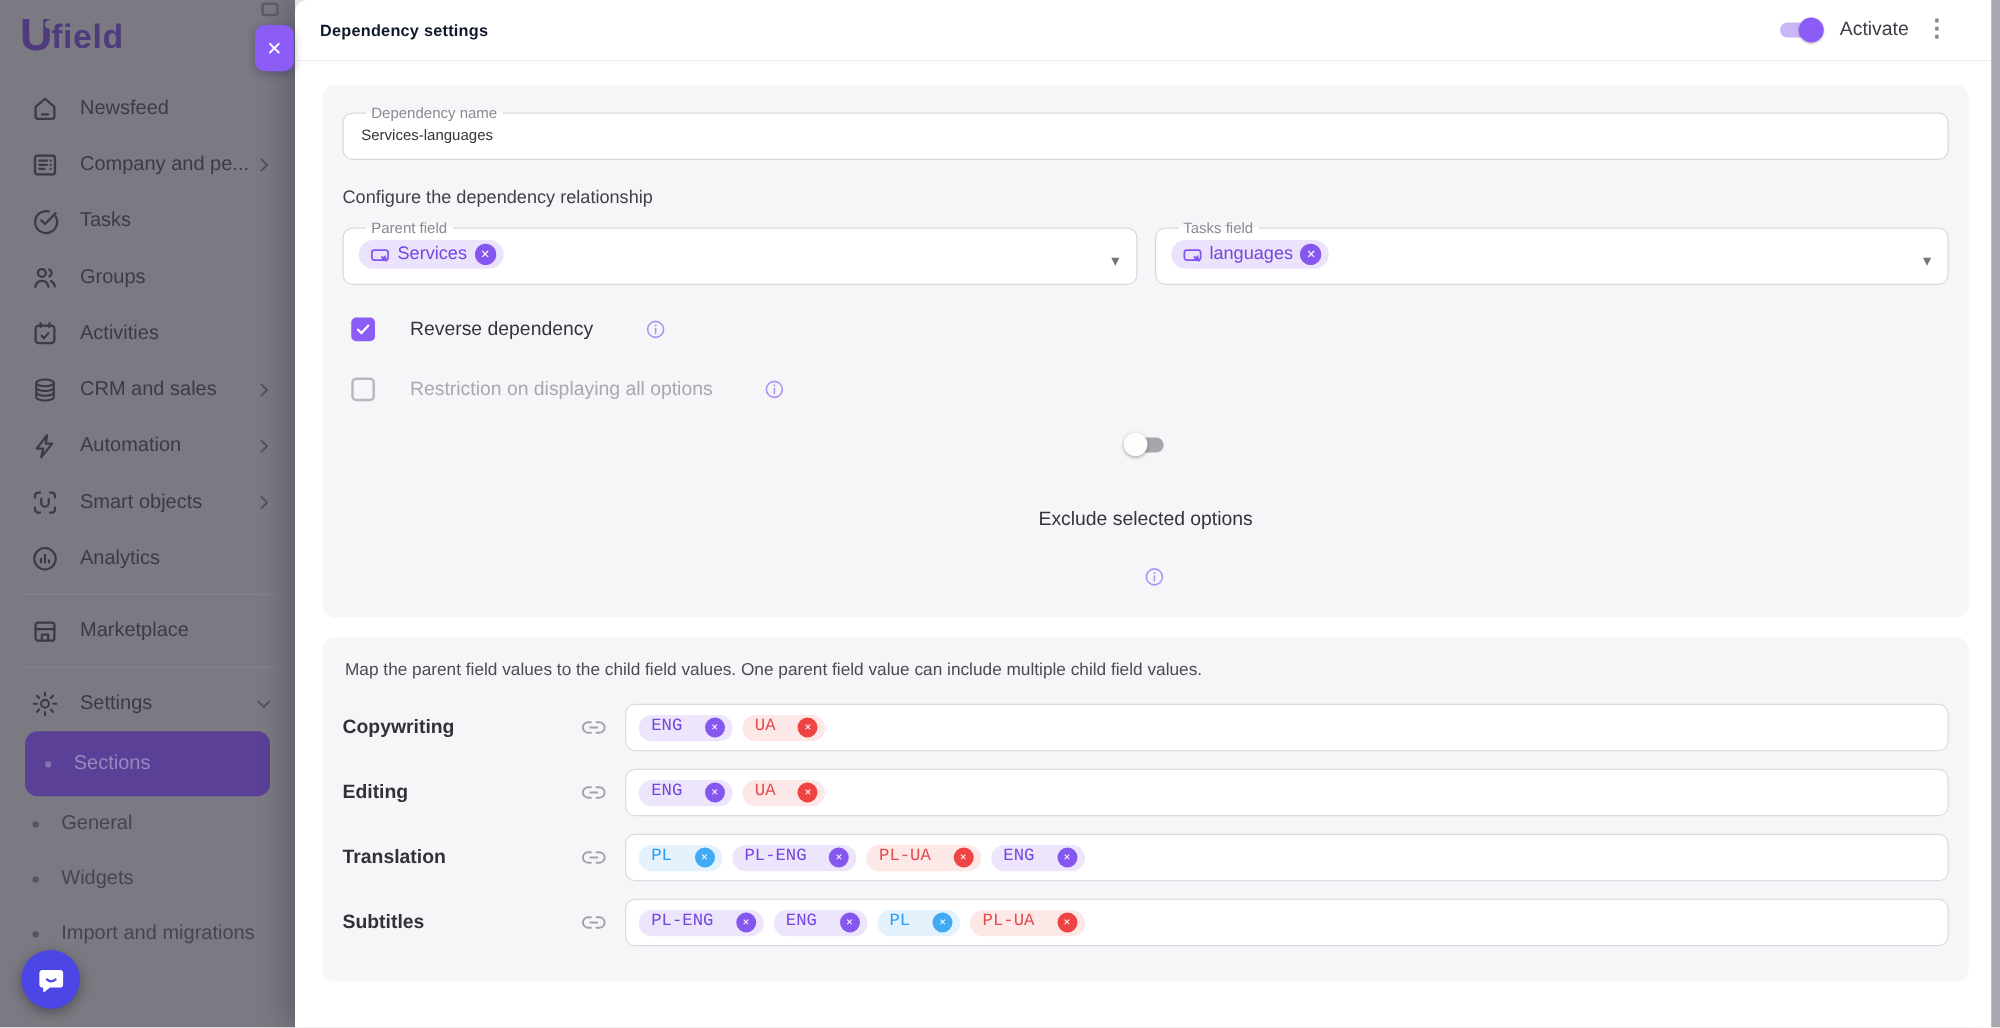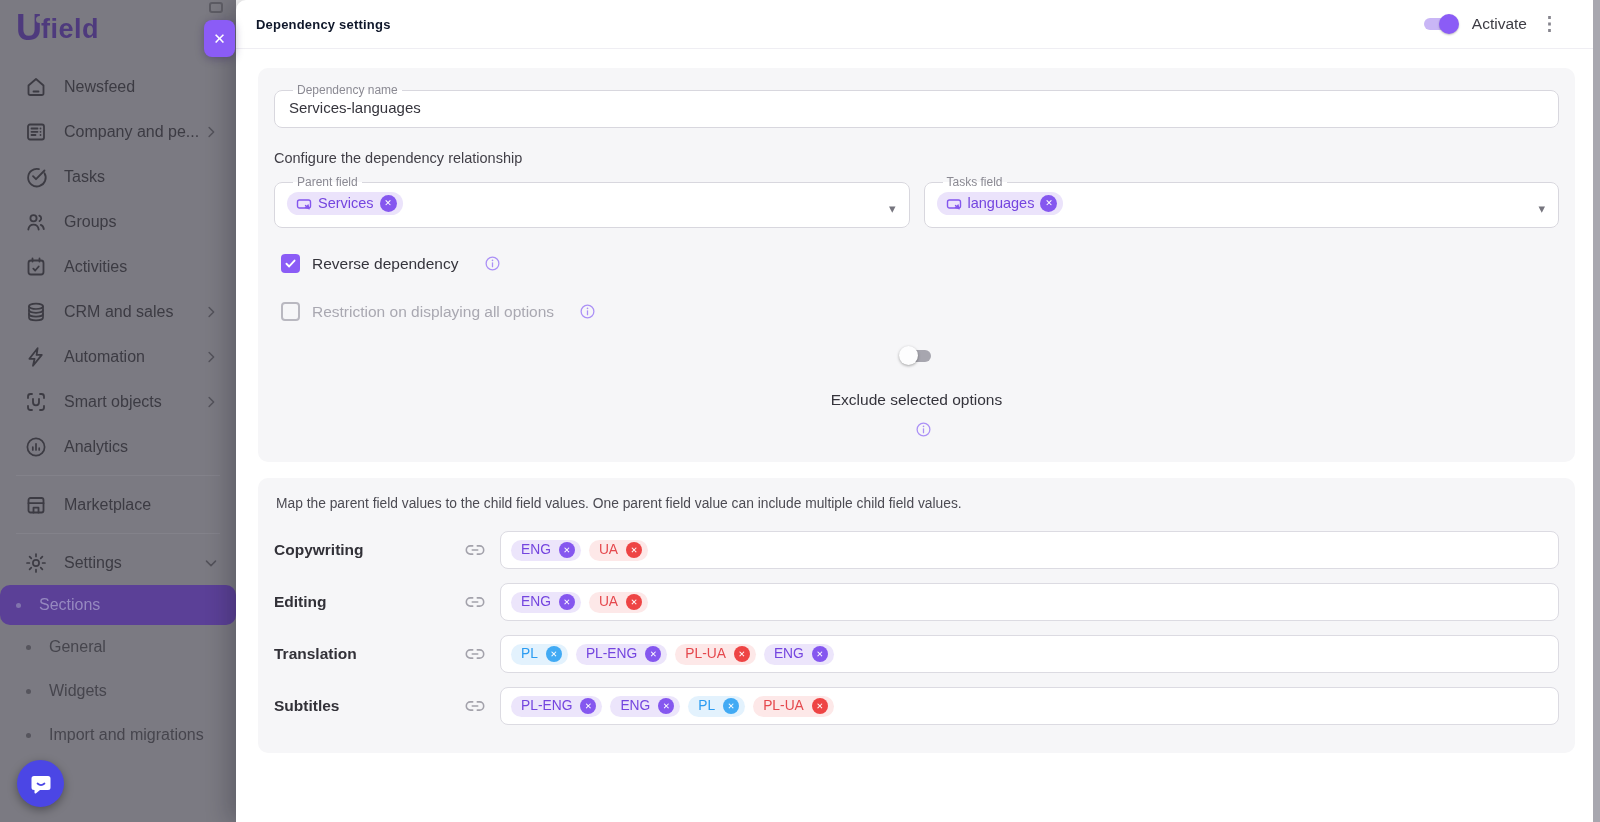--- a/index.html
+++ b/index.html
@@ -15,21 +15,21 @@
   .nav { margin-top:18px; }
   .nav-item { display:flex; align-items:center; height:45px; padding:0 16px 0 24px; color:#3c3b43; font-size:16px; cursor:pointer; }
   .nav-ico { width:24px; height:24px; margin-right:16px; flex:0 0 24px; color:#3c3b43; }
   .nav-ico svg { width:24px; height:24px; display:block; }
   .nav-label { flex:1; white-space:nowrap; overflow:hidden; }
   .nav-chev { width:18px; height:18px; color:#53525a; }
   .nav-chev svg { width:18px; height:18px; display:block; }
   .nav-divider { height:1px; background:#8a8991; margin:6px 16px; opacity:.55; }
   .sub-item { display:flex; align-items:center; height:44px; padding-left:26px; font-size:16px; color:#46454d; cursor:pointer; }
   .sub-bullet { width:5px; height:5px; border-radius:50%; background:#56555d; margin-right:18px; }
-  .sub-item.active { background:#5b4097; border-radius:10px; margin:0 0; padding-left:16px; color:#9689c0; height:40px; }
+  .sub-item.active { background:#5b4097; border-radius:10px; margin:0 20px; padding-left:16px; color:#9689c0; height:52px; }
   .sub-item.active .sub-bullet { background:#8174ad; }
 
   
   .notif-part { position:absolute; left:209px; top:2px; width:14px; height:11px; border:2px solid #5b5a62; border-radius:3px; background:transparent; z-index:5; }
 
   
   .close-btn { position:absolute; left:204px; top:20px; width:31px; height:37px; border-radius:8px; background:#8b5cf6;
     color:#fff; display:flex; align-items:center; justify-content:center; font-size:15px; z-index:40; cursor:pointer;
     box-shadow:0 2px 8px rgba(40,20,90,.35); }
 
@@ -49,36 +49,36 @@
   .switch .knob { position:absolute; right:0; top:1px; width:20px; height:20px; border-radius:50%; background:#8b5cf6; box-shadow:0 1px 2px rgba(0,0,0,.25); }
   .activate-lbl { font-size:15.5px; color:#3d3c44; }
   .kebab { font-size:19px; color:#85848d; font-weight:700; width:16px; text-align:center; cursor:pointer; line-height:16px; }
 
   .content { padding:19px 25px 0 22px; }
   .gray-panel { background:#f6f6f8; border-radius:10px; padding:16px 16px 24px 16px; }
   .gray-panel + .gray-panel { margin-top:16px; }
 
   fieldset.field { border:1px solid #d8d7de; border-radius:8px; background:#fff; padding:0 12px 9px 12px; min-width:0; }
   fieldset.field legend { font-size:12px; color:#8b8a93; padding:0 4px; margin-left:6px; line-height:12px; }
-  .field-value { font-size:15px; color:#35343c; padding:2px 2px 0 2px; line-height:20px; }
+  .field-value { font-size:12px; color:#35343c; padding:2px 2px 0 2px; line-height:20px; }
 
   .cfg-heading { font-size:14.5px; color:#413f47; margin:22px 0 10px 0; }
   .selects-row { display:flex; gap:14px; }
   .select-field { flex:1; position:relative; cursor:pointer; }
   .select-inner { display:flex; align-items:center; min-height:30px; padding:1px 26px 0 0; }
   .dd-arrow { position:absolute; right:13px; bottom:12px; color:#76757e; font-size:13px; line-height:13px; }
 
   .chip { display:inline-flex; align-items:center; gap:6px; background:#ebe3fb; color:#7445df; border-radius:15px;
     padding:3px 6px 3px 9px; font-size:14.5px; line-height:17px; }
   .chip .chip-ico { width:16px; height:16px; color:#8456ee; }
   .chip .chip-ico svg { width:16px; height:16px; display:block; }
   .chip-x { width:17px; height:17px; border-radius:50%; background:#8557ef; color:#fff; font-size:9px;
     display:inline-flex; align-items:center; justify-content:center; cursor:pointer; flex:0 0 auto; }
 
-  .opt-row { display:flex; align-items:center; gap:12px; margin:26px 0 0 7px; }
+  .opt-row { display:flex; align-items:center; gap:28px; margin:26px 0 0 7px; }
   .opt-row.second { margin-top:29px; }
   .opt-row.third { margin-top:25px;flex-direction:column; }
   .cbx { width:19px; height:19px; border-radius:4px; flex:0 0 19px; cursor:pointer; }
   .cbx.checked { background:#8b5cf6; display:flex; align-items:center; justify-content:center; }
   .cbx.checked svg { width:13px; height:13px; }
   .cbx.unchecked { border:2px solid #b9b8c0; background:transparent; }
   .opt-label { font-size:15.5px; color:#35343c; }
   .opt-label.disabled { color:#a9a8b1; }
   .info-ico { width:17px; height:17px; margin-left:13px; color:#ab90f6; cursor:pointer; }
   .info-ico svg { width:17px; height:17px; display:block; }
@@ -87,21 +87,21 @@
   .toggle .t-knob { position:absolute; left:0; top:0; width:19px; height:19px; border-radius:50%; background:#fdfdfe; box-shadow:0 1px 3px rgba(0,0,0,.35); }
 
   .map-instruction { font-size:13.8px; color:#4c4b53; margin:2px 0 20px 2px; }
   .map-row { display:grid; grid-template-columns:190px 36px 1fr; align-items:center; margin-bottom:14px; }
   .map-row:last-child { margin-bottom:4px; }
   .map-label { font-size:15.5px; font-weight:700; color:#323138; }
   .link-ico { color:#a3a2ab; width:22px; height:22px; }
   .link-ico svg { width:22px; height:22px; display:block; }
   .map-input { background:#fff; border:1px solid #dcdbe2; border-radius:8px; min-height:38px; display:flex; align-items:center;
     gap:8px; padding:4px 10px; cursor:text; }
-  .tag { display:inline-flex; align-items:center; gap:8px; border-radius:14px; padding:2.5px 6px 2.5px 10px; font-size:13.8px; line-height:16px; }
+  .tag { display:inline-flex; align-items:center; gap:18px; border-radius:14px; padding:2.5px 6px 2.5px 10px; font-size:13.8px; line-height:16px;font-family:Liberation Mono, monospace; }
   .tag .tag-x { width:16px; height:16px; border-radius:50%; color:#fff; font-size:8.5px; display:inline-flex; align-items:center; justify-content:center; cursor:pointer; }
   .tag.purple { background:#ece5fb; color:#7445df; } .tag.purple .tag-x { background:#8557ef; }
   .tag.red    { background:#fde8e8; color:#e5484d; } .tag.red .tag-x    { background:#ee4444; }
   .tag.blue   { background:#e3f2fd; color:#2b9cf2; } .tag.blue .tag-x   { background:#41aaf4; }
 
   .scrollbar { position:absolute; right:0; top:0; width:7px; height:100%; background:#a8a7af; z-index:60; }
 </style>
 </head>
 <body>
 

